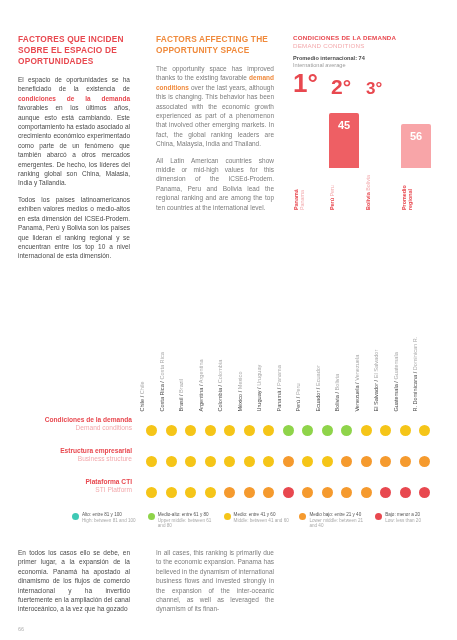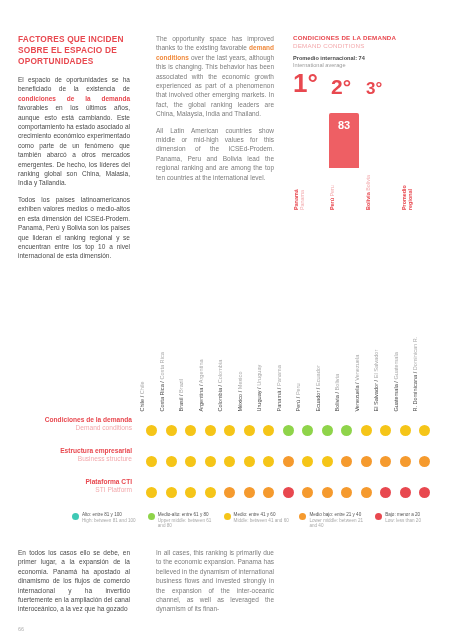--- a/index.html
+++ b/index.html
@@ -97,20 +97,21 @@
 
 <div class="page">
 
   <div class="col col-es">
     <h2>FACTORES QUE INCIDEN SOBRE EL ESPACIO DE OPORTUNIDADES</h2>
     <p><span>El espacio de oportunidades se ha beneficiado de la existencia de </span><span class="b-red">condiciones de la demanda</span><span> favorables en los últimos años, aunque esto está cambiando. Este comportamiento ha estado asociado al crecimiento económico experimentado como parte de un fenómeno que también abarcó a otros mercados emergentes. De hecho, los líderes del ranking global son China, Malasia, India y Tailandia.</span></p>
     <p>Todos los países latinoamericanos exhiben valores medios o medio-altos en esta dimensión del ICSEd-Prodem. Panamá, Perú y Bolivia son los países que lideran el ranking regional y se encuentran entre los top 10 a nivel internacional de esta dimensión.</p>
   </div>
 
   <div class="col col-en">
+    <h2>FACTORS AFFECTING THE OPPORTUNITY SPACE</h2>
     <p><span>The opportunity space has improved thanks to the existing favorable </span><span class="b-org">demand conditions</span><span> over the last years, although this is changing. This behavior has been associated with the economic growth experienced as part of a phenomenon that involved other emerging markets. In fact, the global ranking leaders are China, Malaysia, India and Thailand.</span></p>
     <p>All Latin American countries show middle or mid-high values for this dimension of the ICSEd-Prodem. Panama, Peru and Bolivia lead the regional ranking and are among the top ten countries at the international level.</p>
   </div>
 
   <div class="demandbox">
     <div class="t1">CONDICIONES DE LA DEMANDA</div>
     <div class="t2">DEMAND CONDITIONS</div>
     <div class="avg">
       <b>Promedio internacional:</b>
       <b>74</b><br>
@@ -119,21 +120,24 @@
   </div>
 
   <div class="ranks">
     <div class="rank r1">1°</div>
     <div class="rank r2">2°</div>
     <div class="rank r3">3°</div>
   </div>
 
   <div class="bars">
     <div class="bar b2">
-        <span>83</span>
+        <span>45</span>
+      </div>
+    <div class="bar b4">
+        <span>56</span>
       </div>
   </div>
 
   <div class="barlabels">
     <div class="bl l1"><span class="es">Panamá</span> <span class="en">Panama</span></div>
     <div class="bl l2"><span class="es">Perú</span> <span class="en">Peru</span></div>
     <div class="bl l3"><span class="es">Bolivia</span> <span class="en">Bolivia</span></div>
     <div class="bl l4"><span class="es">Promedio regional</span></div>
   </div>
 

